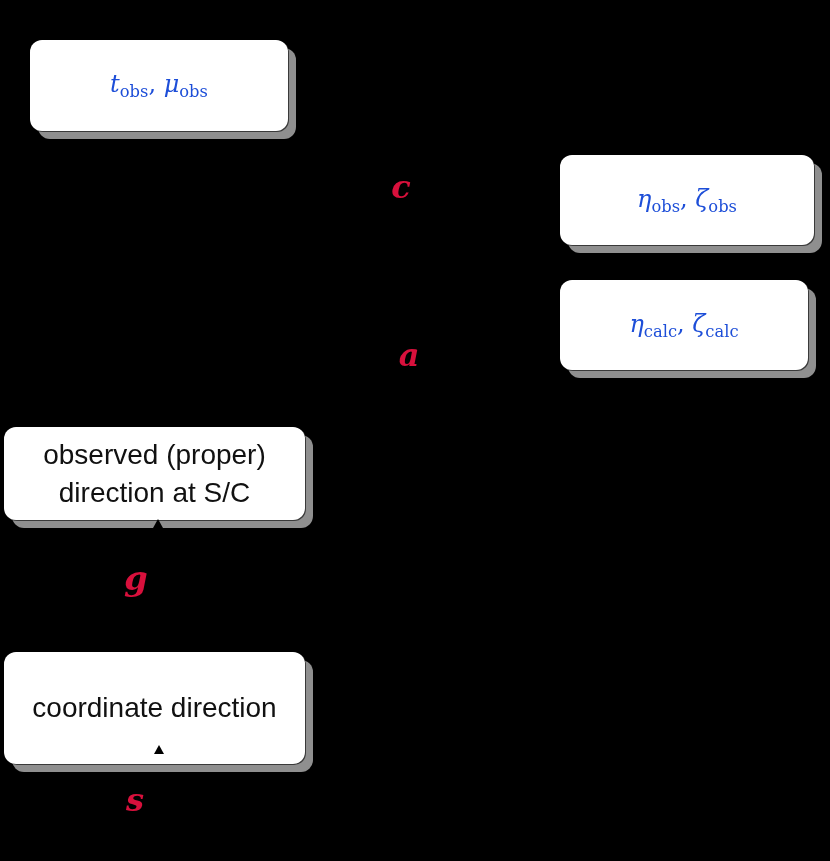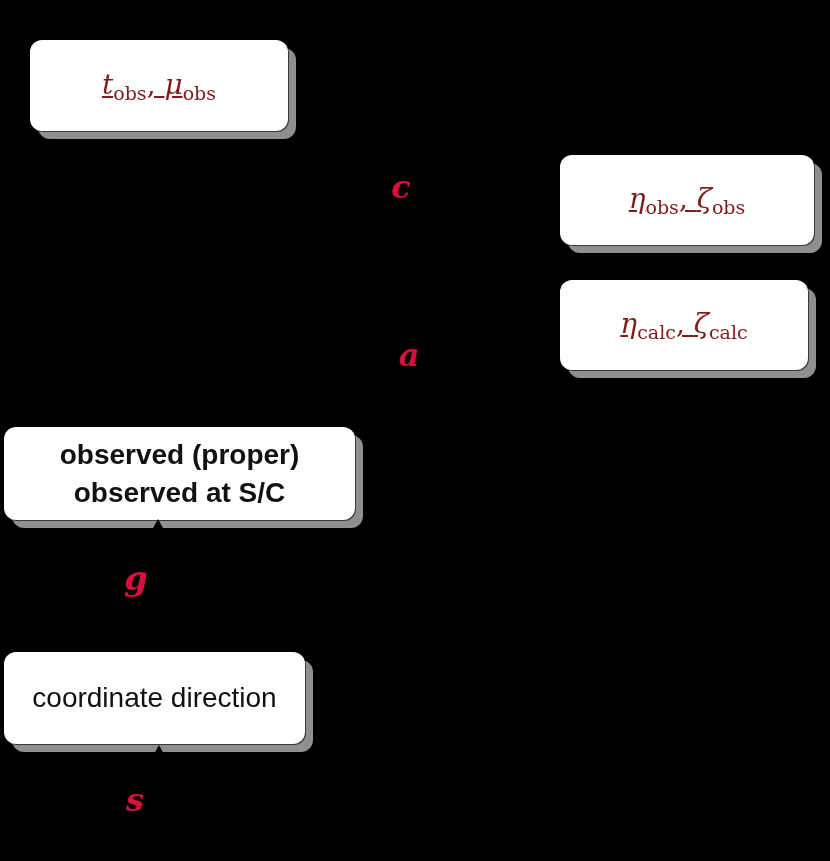--- a/index.html
+++ b/index.html
@@ -23,25 +23,24 @@
     border-radius: 12px;
     box-shadow: 1px 1px 0 #3a3a3a, 8px 8px 0 #8f8f8f;
     display: flex;
     flex-direction: column;
     align-items: center;
     justify-content: center;
     text-align: center;
   }
 
   .math-text {
-    color: #7f1d1d;
+    color: #1d4ed8;
     font-family: "DejaVu Serif", serif;
-    font-size: 28px;
+    font-size: 24px;
     white-space: nowrap;
-    text-decoration: underline;
   }
   .m-var  { font-style: italic; }
   .m-sub  { font-style: normal; font-size: 0.68em; vertical-align: -0.30em; }
   .m-plain{ font-style: normal; }
 
   .label-text {
     color: #111111;
     font-family: "Liberation Sans", sans-serif;
     font-size: 28px;
     line-height: 38px;
@@ -69,22 +68,22 @@
     width: 0;
     height: 0;
     border-left: 5px solid transparent;
     border-right: 5px solid transparent;
     border-bottom: 9px solid #000000;
   }
 
   #node-obs-time        { left: 30px;  top: 40px;  width: 258px; height: 91px; }
   #node-obs-angles      { left: 560px; top: 155px; width: 254px; height: 90px; }
   #node-calc-angles     { left: 560px; top: 280px; width: 248px; height: 90px; }
-  #node-proper-dir      { left: 4px;   top: 427px; width: 351px; height: 93px; font-weight: bold; }
-  #node-coord-dir       { left: 4px;   top: 652px; width: 301px; height: 92px; }
+  #node-proper-dir      { left: 4px;   top: 427px; width: 301px; height: 93px; }
+  #node-coord-dir       { left: 4px;   top: 652px; width: 301px; height: 112px; }
 
   #symbol-c { left: 383px; top: 169px; font-size: 32px; }
   #symbol-a { left: 391px; top: 337px; font-size: 32px; }
   #symbol-g { left: 118px; top: 560px; font-size: 34px; }
   #symbol-s { left: 117px; top: 782px; font-size: 32px; }
 
   #arrow-tip-proper { left: 153px; top: 519px; }
   #arrow-tip-coord  { left: 154px; top: 745px; }
 </style>
 </head>
@@ -99,21 +98,21 @@
   <div class="node" id="node-obs-angles">
     <div class="math-text"><span class="m-var">η</span><span class="m-sub">obs</span><span class="m-plain">, </span><span class="m-var">ζ</span><span class="m-sub">obs</span></div>
   </div>
 
   <div class="node" id="node-calc-angles">
     <div class="math-text"><span class="m-var">η</span><span class="m-sub">calc</span><span class="m-plain">, </span><span class="m-var">ζ</span><span class="m-sub">calc</span></div>
   </div>
 
   <div class="node" id="node-proper-dir">
     <div class="label-text">observed (proper)</div>
-    <div class="label-text">observed at S/C</div>
+    <div class="label-text">direction at S/C</div>
   </div>
 
   <div class="node" id="node-coord-dir">
     <div class="label-text">coordinate direction</div>
   </div>
 
   <div class="red-symbol" id="symbol-c">c</div>
   <div class="red-symbol" id="symbol-a">a</div>
   <div class="red-symbol" id="symbol-g">g</div>
   <div class="red-symbol" id="symbol-s">s</div>

